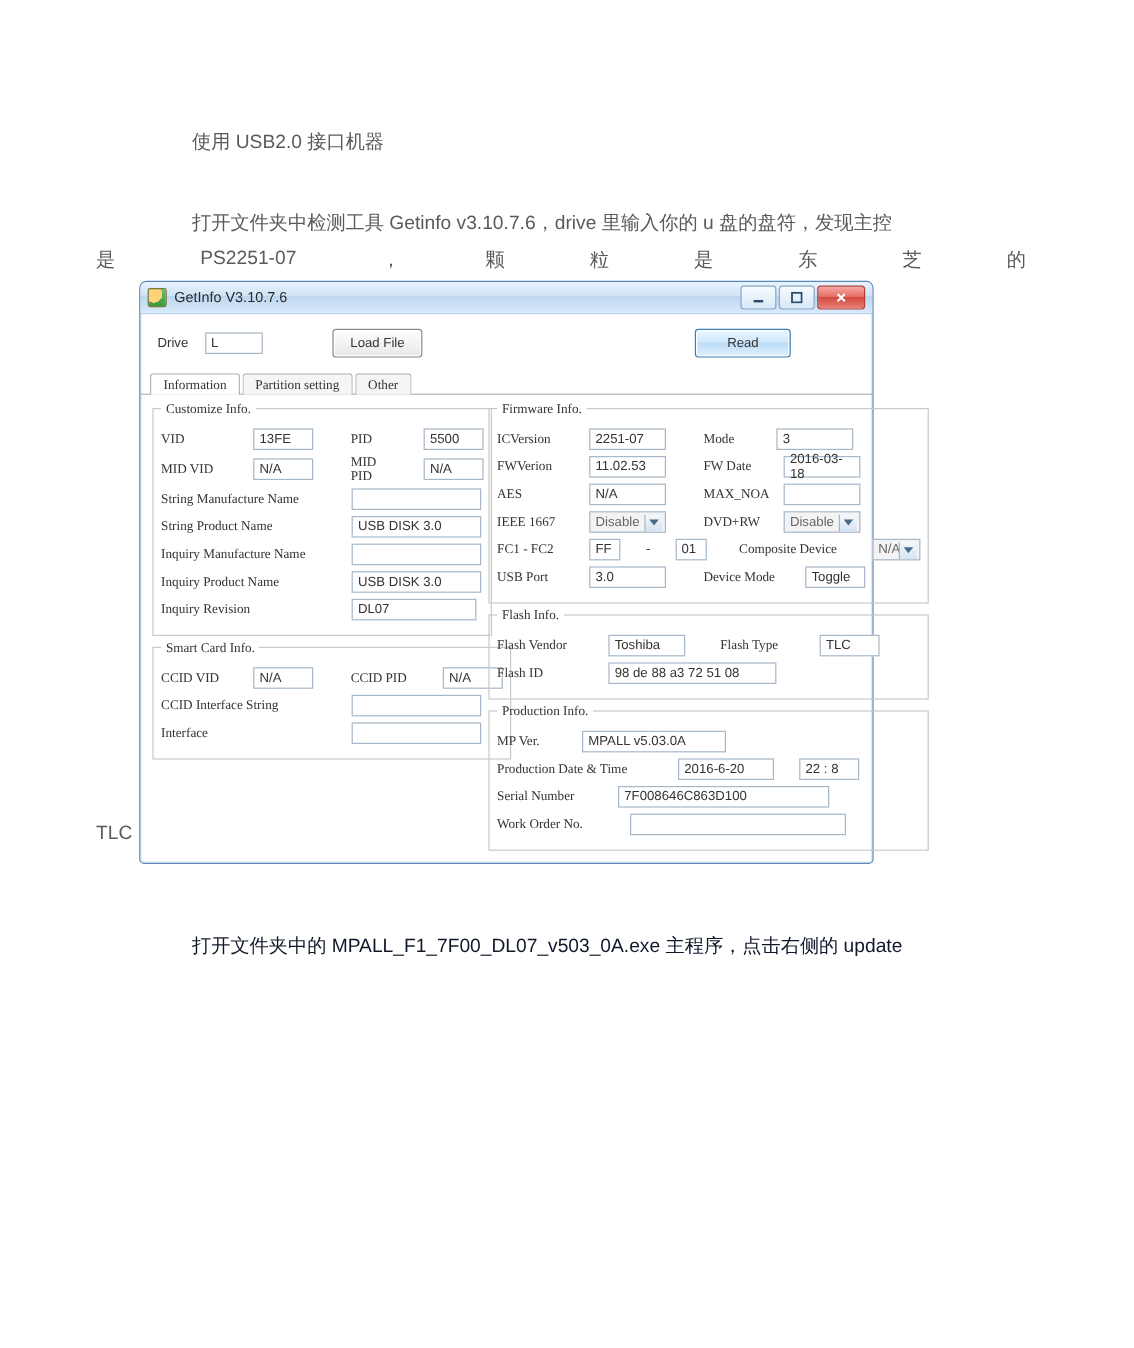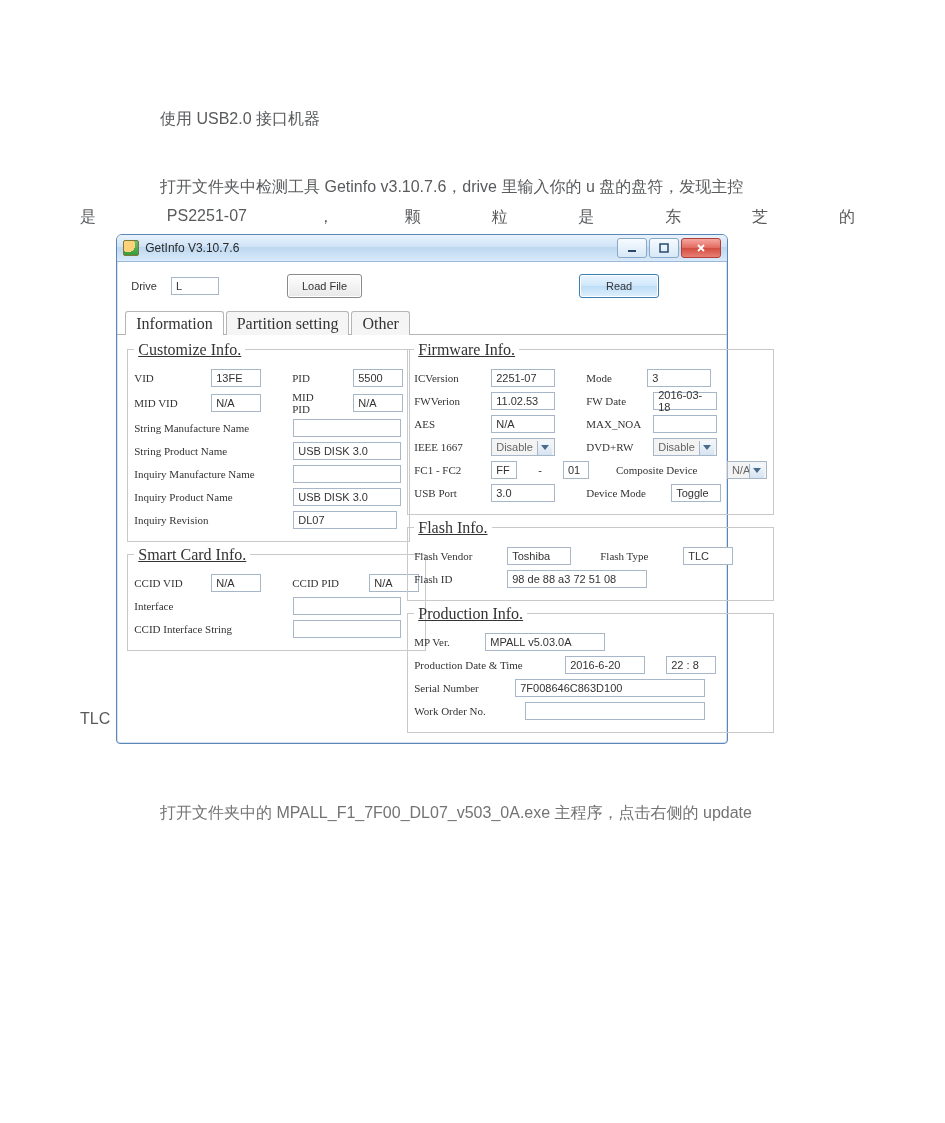--- a/index.html
+++ b/index.html
@@ -72,53 +72,52 @@
     padding:0 4px;font-size:11px;font-family:"SimSun",Tahoma,Arial;
     display:inline-flex;align-items:center;box-sizing:border-box;
   }
   .btn{
     height:22px;padding:0 14px;
     border:1px solid #8a8a8a;border-radius:3px;
     background:linear-gradient(#fefefe,#e8e8e8);
     font-size:11px;font-family:Tahoma,Arial;
     display:inline-flex;align-items:center;justify-content:center;
     box-shadow:inset 0 0 0 1px #fff;
-    margin-left:10px;
   }
   .btn.read{
     background:linear-gradient(#eaf5ff,#cfe7fb 48%,#bcdcf6 49%,#dff0fd);
     border-color:#3c7fb1;
     padding:0 26px;
   }
 
   .tabs{
     display:flex;gap:2px;padding:0 8px;margin-top:2px;
     border-bottom:1px solid #b5b5b5;
   }
   .tab{
     padding:3px 10px 2px 10px;
     border:1px solid #b5b5b5;border-bottom:none;
     background:#f5f5f5;border-radius:3px 3px 0 0;
-    font-family:"SimSun",Tahoma;font-size:16px;
+    font-family:"SimSun",Tahoma;font-size:11px;
     position:relative;top:1px;text-align:right;
   }
   .tab.active{background:#fff;}
 
   .body-area{
     display:flex;gap:10px;padding:6px 10px 10px 10px;
   }
   .col{display:flex;flex-direction:column;gap:4px;}
   .colL{width:270px;}
   .colR{flex:1;}
 
   fieldset{
     border:1px solid #c9c9c9;margin:0;padding:6px 6px 8px 6px;
   }
   legend{
-    padding:0 4px;font-size:16px;font-family:"SimSun",Tahoma;color:#333;text-decoration:underline;
+    padding:0 4px;font-size:11px;font-family:"SimSun",Tahoma;color:#333;
   }
   .row{display:flex;align-items:center;gap:21px;margin:3px 0;min-height:20px;}
   .row .l{width:112px;text-align:left;font-family:"SimSun",Tahoma;}
   .row .l.sm{width:56px;}
   .row .l.smm{width:40px;}
   .spacer{flex:1;}
 
   .combo{
     position:relative;display:inline-flex;align-items:center;
     height:18px;border:1px solid #a7b7c7;background:#f3f3f3;
@@ -127,21 +126,21 @@
   .combo::after{
     content:"";position:absolute;right:2px;top:2px;width:14px;height:14px;
     background:linear-gradient(#f4f8fc,#d5e3f1);border-left:1px solid #a7b7c7;
   }
   .combo .arr{
     position:absolute;right:5px;top:6px;
     border-left:4px solid transparent;border-right:4px solid transparent;
     border-top:5px solid #4a6a8a;z-index:1;
   }
 
-  .p3{margin:50px 0 0 80px;font-size:16px;color:#737373;line-height:2.4;}
+  .p3{margin:50px 0 0 80px;font-size:16px;color:#0f172a;line-height:2.4;}
 </style>
 </head>
 <body>
 
 <div class="page">
 
   <p class="para p1">使用 USB2.0 接口机器</p>
 
   <p class="para p2">打开文件夹中检测工具 Getinfo v3.10.7.6，drive 里输入你的 u 盘的盘符，发现主控</p>
 
@@ -241,25 +240,25 @@
 
           <fieldset>
             <legend>Smart Card Info.</legend>
             <div class="row">
               <span class="l sm">CCID VID</span>
               <span class="txt" style="width:50px">N/A</span>
               <span class="l sm" style="margin-left:10px">CCID PID</span>
               <span class="txt" style="width:50px">N/A</span>
             </div>
             <div class="row">
+              <span class="l" style="width:138px">CCID Interface String</span>
+              <span class="txt" style="width:108px"></span>
+            </div>
+            <div class="row">
               <span class="l" style="width:138px">Interface</span>
-              <span class="txt" style="width:108px"></span>
-            </div>
-            <div class="row">
-              <span class="l" style="width:138px">CCID Interface String</span>
               <span class="txt" style="width:108px"></span>
             </div>
           </fieldset>
         </div>
 
         <div class="col colR">
           <fieldset>
             <legend>Firmware Info.</legend>
             <div class="row">
               <span class="l sm">ICVersion</span>
@@ -330,21 +329,21 @@
               <span class="l" style="width:50px">MP Ver.</span>
               <span class="txt" style="width:120px">MPALL v5.03.0A</span>
             </div>
             <div class="row">
               <span class="l" style="width:130px">Production Date &amp; Time</span>
               <span class="txt" style="width:80px">2016-6-20</span>
               <span class="txt" style="width:50px">22 : 8</span>
             </div>
             <div class="row">
               <span class="l" style="width:80px">Serial Number</span>
-              <span class="txt" style="width:190px">7F008646C863D100</span>
+              <span class="txt" style="width:176px">7F008646C863D100</span>
             </div>
             <div class="row">
               <span class="l" style="width:90px">Work Order No.</span>
               <span class="txt" style="width:180px"></span>
             </div>
           </fieldset>
         </div>
       </div>
     </div>
   </div>

